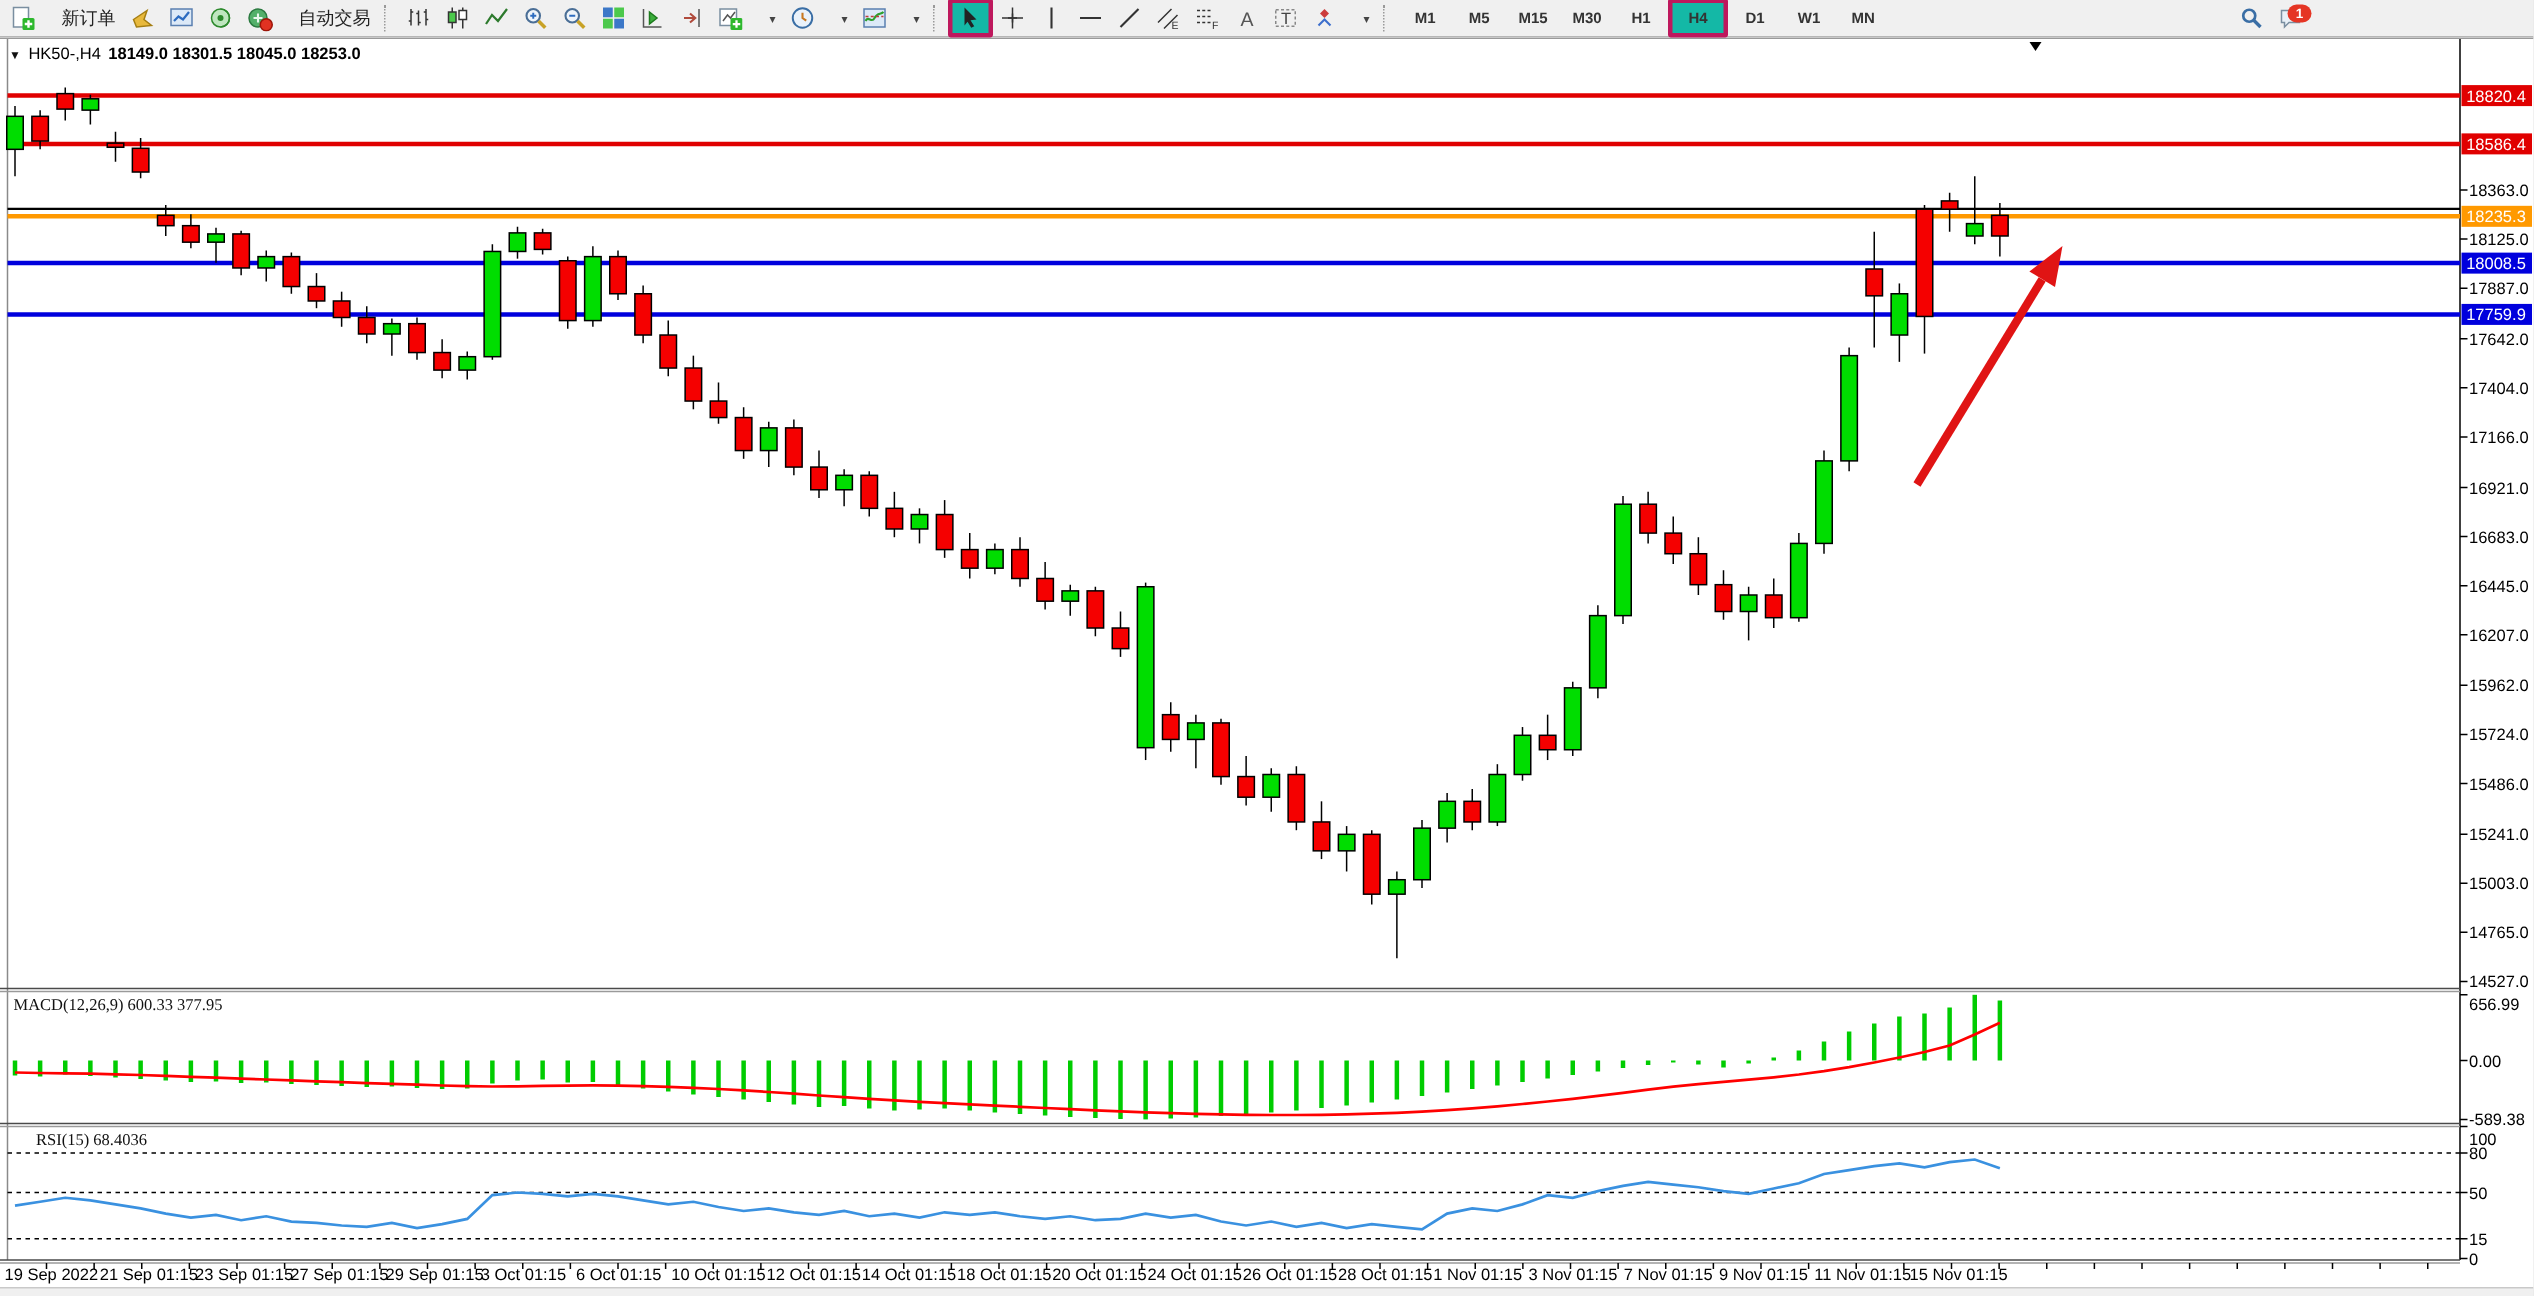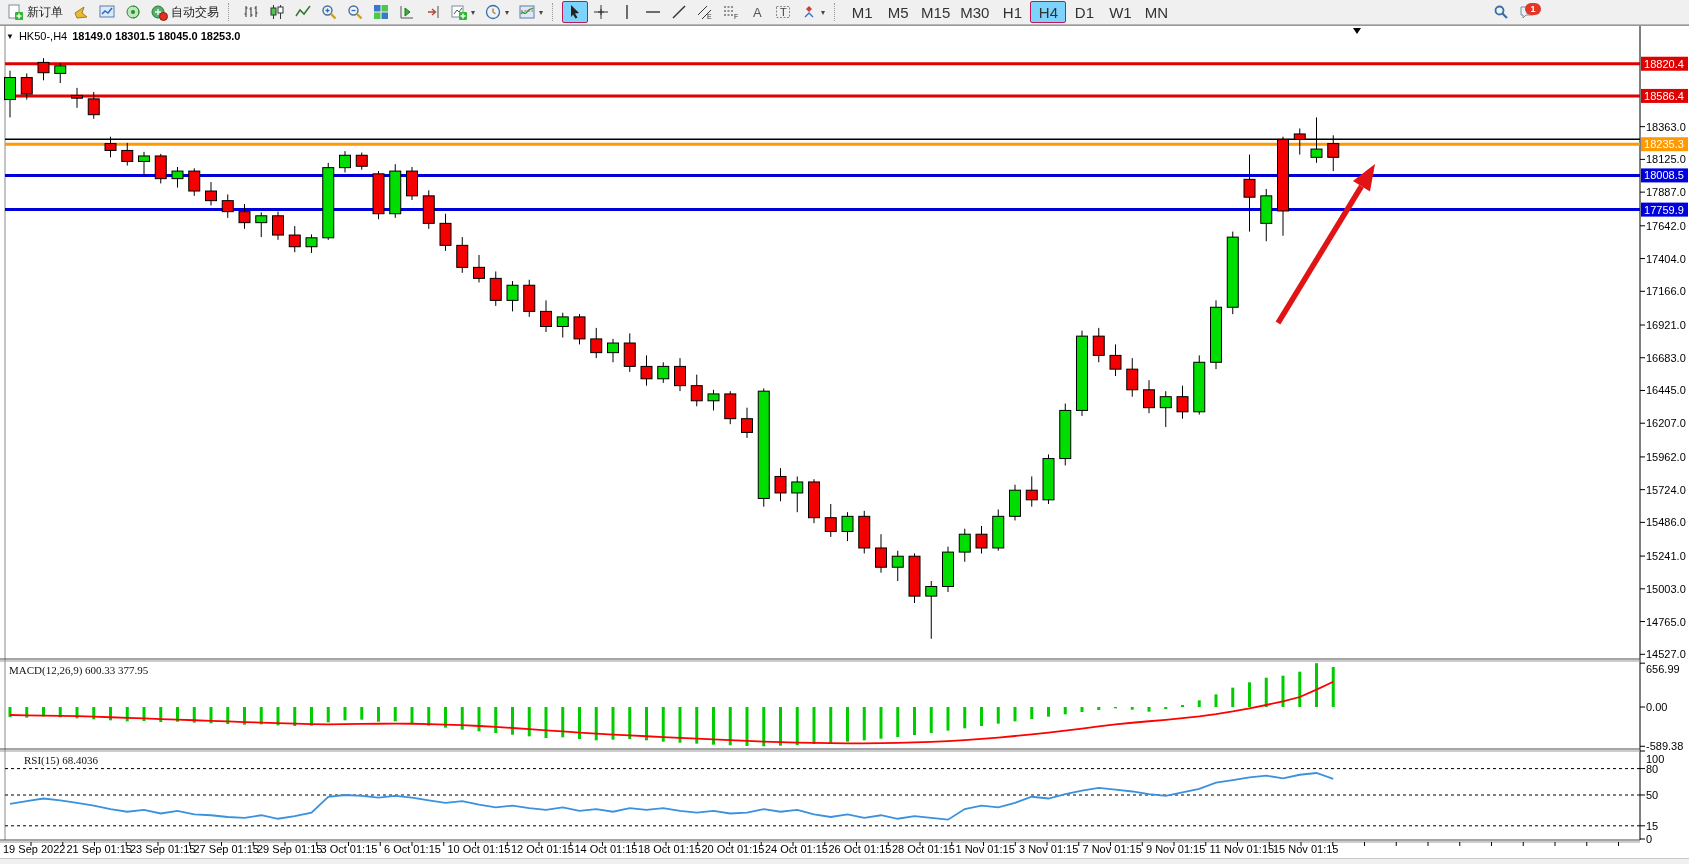--- a/index.html
+++ b/index.html
@@ -3,26 +3,26 @@
 <meta charset="utf-8">
 <style>
   html,body{margin:0;padding:0;background:#e4e4e4;}
   body{width:1689px;height:864px;overflow:hidden;position:relative;
        font-family:"Liberation Sans","DejaVu Sans",sans-serif;font-size:11px;color:#000;}
   
   .toolbar{position:absolute;left:0;top:0;width:1689px;height:24px;background:#f0f0f0;
            border-bottom:1px solid #b6b6b6;display:flex;align-items:center;z-index:5;}
   .tb-group{display:flex;align-items:center;height:24px;padding:0 2px;}
   .tb-sep{width:5px;height:18px;margin:0 2px;border-left:1px dotted #9a9a9a;}
-  .tb-btn{display:flex;align-items:center;gap:3px;height:20px;padding:0 4px;border:1px solid transparent;
+  .tb-btn{display:flex;align-items:center;gap:17px;height:20px;padding:0 4px;border:1px solid transparent;
           background:transparent;cursor:default;font-size:12px;color:#222;border-radius:2px;}
-  .tb-btn.active{border:1px solid #be185d;background:#7dd3fc;}
+  .tb-btn.active{border:3px solid #be185d;background:#14b8a6;}
   .tb-btn svg{display:block;}
   .tb-caret{font-size:8px;color:#444;margin-left:1px;}
-  .tf-btn{min-width:26px;justify-content:center;color:#333;font-size:15px;}
+  .tf-btn{min-width:26px;justify-content:center;color:#333;font-size:10px;font-weight:bold;}
   .tb-right{position:absolute;left:1488px;top:0;height:24px;display:flex;align-items:center;}
   .badge{position:absolute;top:1px;left:10px;min-width:12px;height:12px;background:#e53524;color:#fff;
          border-radius:7px;font-size:9px;line-height:12px;text-align:center;padding:0 2px;font-weight:bold;}
   
   .chartwin{position:absolute;left:0;top:25px;width:1689px;height:833px;background:#fff;
             border-top:1px solid #9a9a9a;}
   .chart-title{position:absolute;left:6px;top:4px;display:flex;align-items:center;gap:5px;z-index:4;}
   .chart-title .tri{font-size:8px;color:#111;}
   .panel-label{position:absolute;z-index:4;font-size:11px;color:#111;font-family:Liberation Serif, serif;}
   svg text{font-family:"Liberation Sans","DejaVu Sans",sans-serif;}

